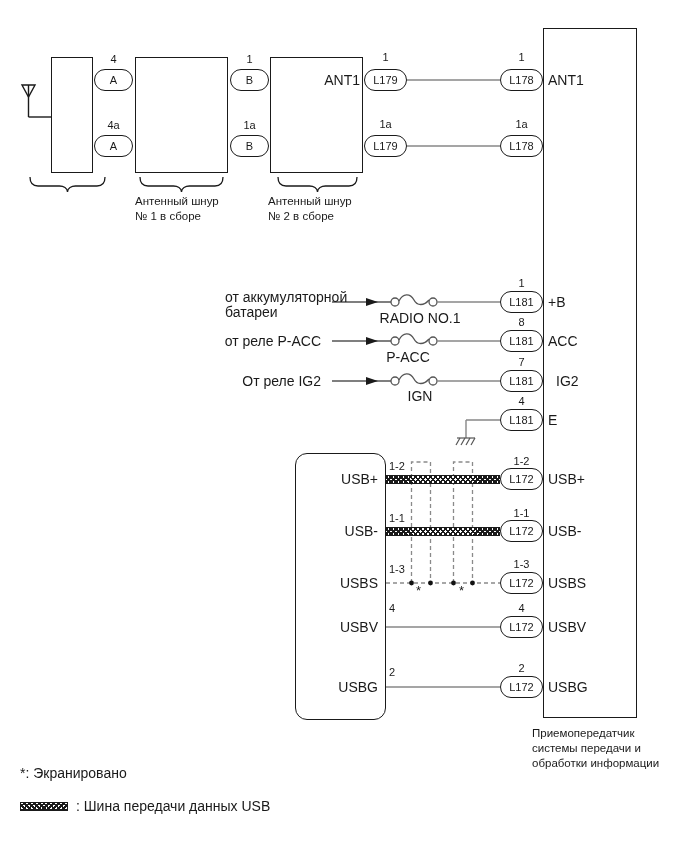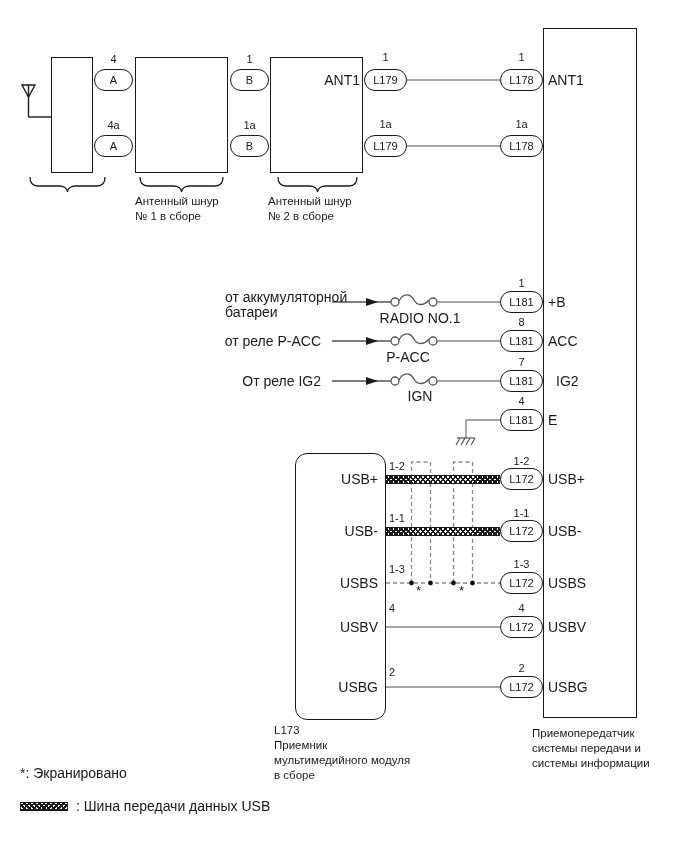--- a/index.html
+++ b/index.html
@@ -203,30 +203,24 @@
   <div class="lbl" style="left:548px;top:576px;">USBS</div>
 
   <div class="pin wpin" style="left:500px;top:602px;">4</div>
   <div class="oval w43" style="left:500px;top:616px;">L172</div>
   <div class="lbl" style="left:548px;top:620px;">USBV</div>
 
   <div class="pin wpin" style="left:500px;top:662px;">2</div>
   <div class="oval w43" style="left:500px;top:676px;">L172</div>
   <div class="lbl" style="left:548px;top:680px;">USBG</div>
 
-  <div class="cap" style="left:274px;top:723px;">
-    <div>L173</div>
-    <div>Приемник</div>
-    <div>мультимедийного модуля</div>
-    <div>в сборе</div>
-  </div>
 
   <div class="cap" style="left:532px;top:726px;">
     <div>Приемопередатчик</div>
     <div>системы передачи и</div>
-    <div>системы информации</div>
+    <div>обработки информации</div>
   </div>
 
   <div class="lbl" style="left:20px;top:766px;">*: Экранировано</div>
   <div class="bus" style="left:20px;top:802px;width:48px;"></div>
   <div class="lbl" style="left:76px;top:799px;">: Шина передачи данных USB</div>
 
 </div>
 
 </body></html>

